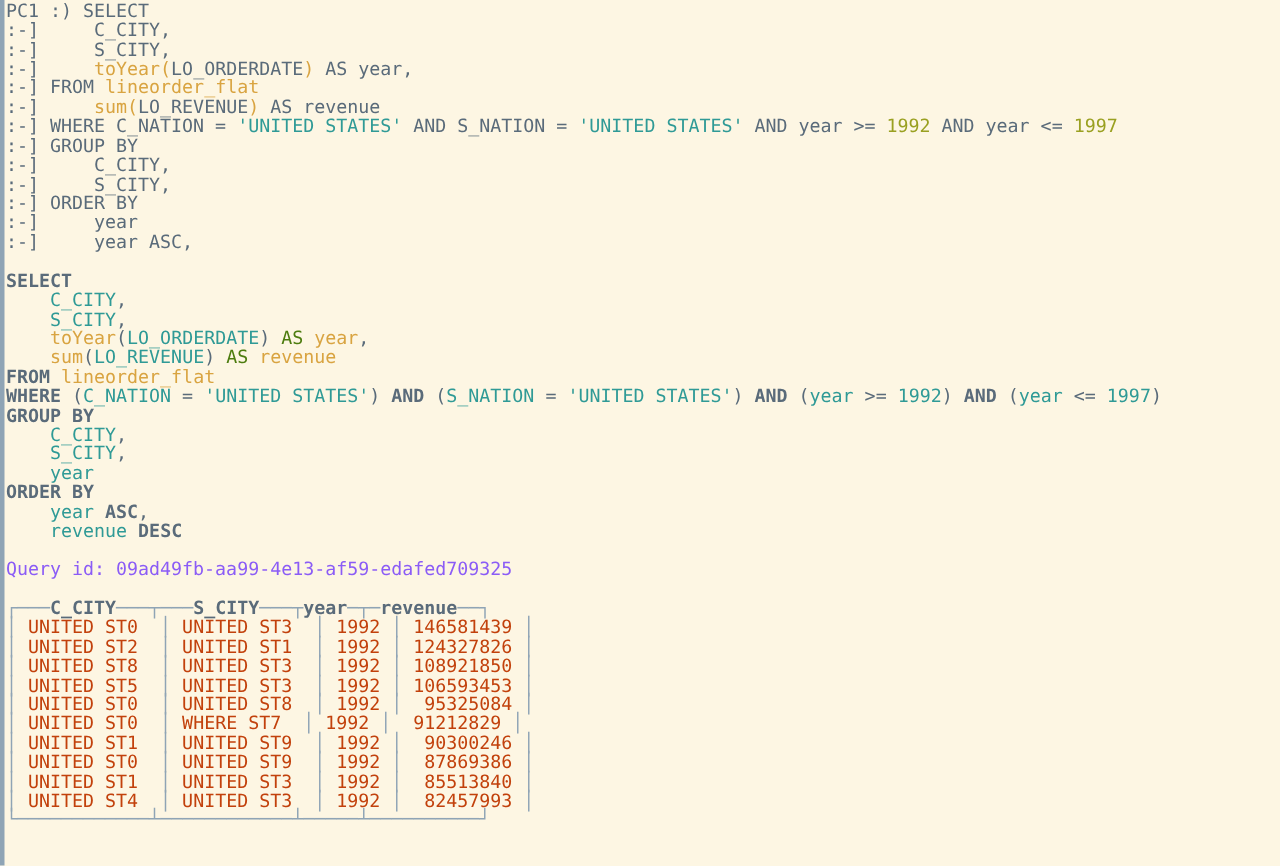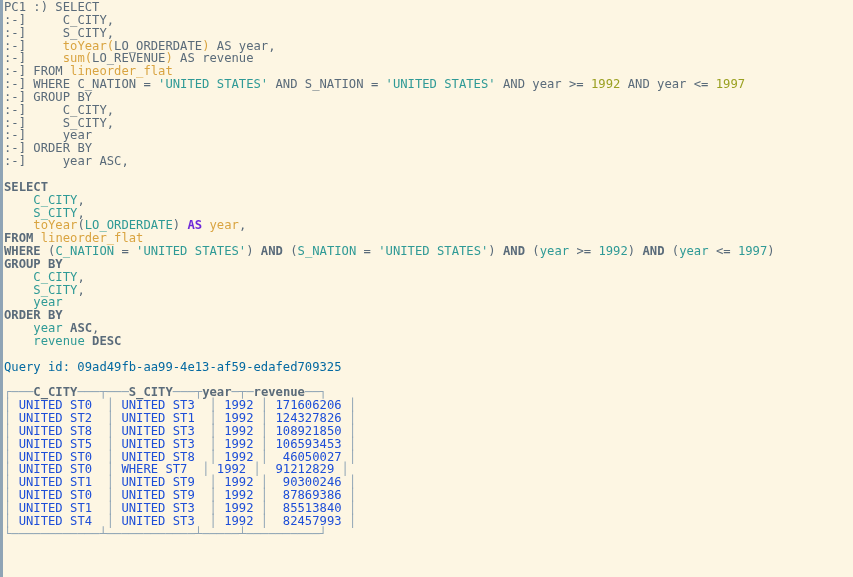--- a/index.html
+++ b/index.html
@@ -47,87 +47,88 @@
   .prompt     { color: #5a6b7a; }
   .plain      { color: #5a6b7a; }
   .func       { color: #d9a441; }
   .str        { color: #2f9a96; }
   .num-olive  { color: #9aa021; }
 
   
   .kw   { color: #5a6b7a; font-weight: bold; }
   .col  { color: #2f9a96; }
   .fn   { color: #d9a441; }
-  .as   { color: #6d28d9; font-weight: bold; }
+  .as   { color: #4d7c0f; font-weight: normal; }
   .alias{ color: #d9a441; }
   .tbl  { color: #d9a441; }
   .op   { color: #5a6b7a; }
   .pstr { color: #2f9a96; }
   .pnum { color: #2f9a96; }
 
   
   .tbl-line  { color: #8fa4b5; white-space: pre; }
   .tbl-head  { color: #5a6b7a; font-weight: bold; }
-  .cell      { color: #1d4ed8; }
-  .qid       { color: #0369a1; }
+  .cell      { color: #c2410c; }
+  .qid       { color: #8b5cf6; }
 </style>
 </head>
 <body>
 
 <div id="screen">
   <div id="gutter"></div>
   <div id="content">
 
     <div id="echo-block">
         <div class="line"><span class="prompt">PC1 :)</span><span class="plain"> SELECT</span></div>
         <div class="line"><span class="prompt">:-]</span><span class="plain">     C_CITY,</span></div>
         <div class="line"><span class="prompt">:-]</span><span class="plain">     S_CITY,</span></div>
         <div class="line"><span class="prompt">:-]</span><span class="plain">     </span><span class="func">toYear</span><span class="func">(</span><span class="plain">LO_ORDERDATE</span><span class="func">)</span><span class="plain"> AS year,</span></div>
+        <div class="line"><span class="prompt">:-]</span><span class="plain"> FROM </span><span class="func">lineorder_flat</span></div>
         <div class="line"><span class="prompt">:-]</span><span class="plain">     </span><span class="func">sum</span><span class="func">(</span><span class="plain">LO_REVENUE</span><span class="func">)</span><span class="plain"> AS revenue</span></div>
-        <div class="line"><span class="prompt">:-]</span><span class="plain"> FROM </span><span class="func">lineorder_flat</span></div>
         <div class="line"><span class="prompt">:-]</span><span class="plain"> WHERE C_NATION = </span><span class="str">'UNITED STATES'</span><span class="plain"> AND S_NATION = </span><span class="str">'UNITED STATES'</span><span class="plain"> AND year &gt;= </span><span class="num-olive">1992</span><span class="plain"> AND year &lt;= </span><span class="num-olive">1997</span></div>
         <div class="line"><span class="prompt">:-]</span><span class="plain"> GROUP BY</span></div>
         <div class="line"><span class="prompt">:-]</span><span class="plain">     C_CITY,</span></div>
         <div class="line"><span class="prompt">:-]</span><span class="plain">     S_CITY,</span></div>
+        <div class="line"><span class="prompt">:-]</span><span class="plain"> ORDER BY</span></div>
         <div class="line"><span class="prompt">:-]</span><span class="plain">     year</span></div>
-        <div class="line"><span class="prompt">:-]</span><span class="plain"> ORDER BY</span></div>
         <div class="line"><span class="prompt">:-]</span><span class="plain">     year ASC,</span></div>
       </div>
 
     <div class="blank"></div>
 
     <div id="formatted-block">
         <div class="line"><span class="kw">SELECT</span></div>
         <div class="line"><span class="op">    </span><span class="col">C_CITY</span><span class="op">,</span></div>
         <div class="line"><span class="op">    </span><span class="col">S_CITY</span><span class="op">,</span></div>
         <div class="line"><span class="op">    </span><span class="fn">toYear</span><span class="op">(</span><span class="col">LO_ORDERDATE</span><span class="op">)</span><span class="op"> </span><span class="as">AS</span><span class="op"> </span><span class="alias">year</span><span class="op">,</span></div>
+        <div class="line"><span class="op">    </span><span class="fn">sum</span><span class="op">(</span><span class="col">LO_REVENUE</span><span class="op">)</span><span class="op"> </span><span class="as">AS</span><span class="op"> </span><span class="alias">revenue</span></div>
         <div class="line"><span class="kw">FROM</span><span class="op"> </span><span class="tbl">lineorder_flat</span></div>
         <div class="line"><span class="kw">WHERE</span><span class="op"> (</span><span class="col">C_NATION</span><span class="op"> = </span><span class="pstr">'UNITED STATES'</span><span class="op">) </span><span class="kw">AND</span><span class="op"> (</span><span class="col">S_NATION</span><span class="op"> = </span><span class="pstr">'UNITED STATES'</span><span class="op">) </span><span class="kw">AND</span><span class="op"> (</span><span class="col">year</span><span class="op"> &gt;= </span><span class="pnum">1992</span><span class="op">) </span><span class="kw">AND</span><span class="op"> (</span><span class="col">year</span><span class="op"> &lt;= </span><span class="pnum">1997</span><span class="op">)</span></div>
         <div class="line"><span class="kw">GROUP BY</span></div>
         <div class="line"><span class="op">    </span><span class="col">C_CITY</span><span class="op">,</span></div>
         <div class="line"><span class="op">    </span><span class="col">S_CITY</span><span class="op">,</span></div>
         <div class="line"><span class="op">    </span><span class="col">year</span></div>
         <div class="line"><span class="kw">ORDER BY</span></div>
         <div class="line"><span class="op">    </span><span class="col">year</span><span class="op"> </span><span class="kw">ASC</span><span class="op">,</span></div>
         <div class="line"><span class="op">    </span><span class="col">revenue</span><span class="op"> </span><span class="kw">DESC</span></div>
       </div>
 
     <div class="blank"></div>
 
     <div class="line qid">Query id: 09ad49fb-aa99-4e13-af59-edafed709325</div>
 
     <div class="blank"></div>
 
     <div id="result-table">
         <div class="line"><span class="tbl-line">┌</span><span class="tbl-line">───</span><span class="tbl-head">C_CITY</span><span class="tbl-line">───</span><span class="tbl-line">┬</span><span class="tbl-line">───</span><span class="tbl-head">S_CITY</span><span class="tbl-line">───</span><span class="tbl-line">┬</span><span class="tbl-line"></span><span class="tbl-head">year</span><span class="tbl-line">─</span><span class="tbl-line">┬</span><span class="tbl-line">─</span><span class="tbl-head">revenue</span><span class="tbl-line">──</span><span class="tbl-line">┐</span></div>
-        <div class="line"><span class="tbl-line">│</span><span class="cell"> UNITED ST0  </span><span class="tbl-line">│</span><span class="cell"> UNITED ST3  </span><span class="tbl-line">│</span><span class="cell"> 1992 </span><span class="tbl-line">│</span><span class="cell"> 171606206 </span><span class="tbl-line">│</span></div>
+        <div class="line"><span class="tbl-line">│</span><span class="cell"> UNITED ST0  </span><span class="tbl-line">│</span><span class="cell"> UNITED ST3  </span><span class="tbl-line">│</span><span class="cell"> 1992 </span><span class="tbl-line">│</span><span class="cell"> 146581439 </span><span class="tbl-line">│</span></div>
         <div class="line"><span class="tbl-line">│</span><span class="cell"> UNITED ST2  </span><span class="tbl-line">│</span><span class="cell"> UNITED ST1  </span><span class="tbl-line">│</span><span class="cell"> 1992 </span><span class="tbl-line">│</span><span class="cell"> 124327826 </span><span class="tbl-line">│</span></div>
         <div class="line"><span class="tbl-line">│</span><span class="cell"> UNITED ST8  </span><span class="tbl-line">│</span><span class="cell"> UNITED ST3  </span><span class="tbl-line">│</span><span class="cell"> 1992 </span><span class="tbl-line">│</span><span class="cell"> 108921850 </span><span class="tbl-line">│</span></div>
         <div class="line"><span class="tbl-line">│</span><span class="cell"> UNITED ST5  </span><span class="tbl-line">│</span><span class="cell"> UNITED ST3  </span><span class="tbl-line">│</span><span class="cell"> 1992 </span><span class="tbl-line">│</span><span class="cell"> 106593453 </span><span class="tbl-line">│</span></div>
-        <div class="line"><span class="tbl-line">│</span><span class="cell"> UNITED ST0  </span><span class="tbl-line">│</span><span class="cell"> UNITED ST8  </span><span class="tbl-line">│</span><span class="cell"> 1992 </span><span class="tbl-line">│</span><span class="cell">  46050027 </span><span class="tbl-line">│</span></div>
+        <div class="line"><span class="tbl-line">│</span><span class="cell"> UNITED ST0  </span><span class="tbl-line">│</span><span class="cell"> UNITED ST8  </span><span class="tbl-line">│</span><span class="cell"> 1992 </span><span class="tbl-line">│</span><span class="cell">  95325084 </span><span class="tbl-line">│</span></div>
         <div class="line"><span class="tbl-line">│</span><span class="cell"> UNITED ST0  </span><span class="tbl-line">│</span><span class="cell"> WHERE ST7  </span><span class="tbl-line">│</span><span class="cell"> 1992 </span><span class="tbl-line">│</span><span class="cell">  91212829 </span><span class="tbl-line">│</span></div>
         <div class="line"><span class="tbl-line">│</span><span class="cell"> UNITED ST1  </span><span class="tbl-line">│</span><span class="cell"> UNITED ST9  </span><span class="tbl-line">│</span><span class="cell"> 1992 </span><span class="tbl-line">│</span><span class="cell">  90300246 </span><span class="tbl-line">│</span></div>
         <div class="line"><span class="tbl-line">│</span><span class="cell"> UNITED ST0  </span><span class="tbl-line">│</span><span class="cell"> UNITED ST9  </span><span class="tbl-line">│</span><span class="cell"> 1992 </span><span class="tbl-line">│</span><span class="cell">  87869386 </span><span class="tbl-line">│</span></div>
         <div class="line"><span class="tbl-line">│</span><span class="cell"> UNITED ST1  </span><span class="tbl-line">│</span><span class="cell"> UNITED ST3  </span><span class="tbl-line">│</span><span class="cell"> 1992 </span><span class="tbl-line">│</span><span class="cell">  85513840 </span><span class="tbl-line">│</span></div>
         <div class="line"><span class="tbl-line">│</span><span class="cell"> UNITED ST4  </span><span class="tbl-line">│</span><span class="cell"> UNITED ST3  </span><span class="tbl-line">│</span><span class="cell"> 1992 </span><span class="tbl-line">│</span><span class="cell">  82457993 </span><span class="tbl-line">│</span></div>
         <div class="line"><span class="tbl-line">└</span><span class="tbl-line">────────────</span><span class="tbl-line">┴</span><span class="tbl-line">────────────</span><span class="tbl-line">┴</span><span class="tbl-line">─────</span><span class="tbl-line">┴</span><span class="tbl-line">──────────</span><span class="tbl-line">┘</span></div>
       </div>
 
   </div>
 </div>

